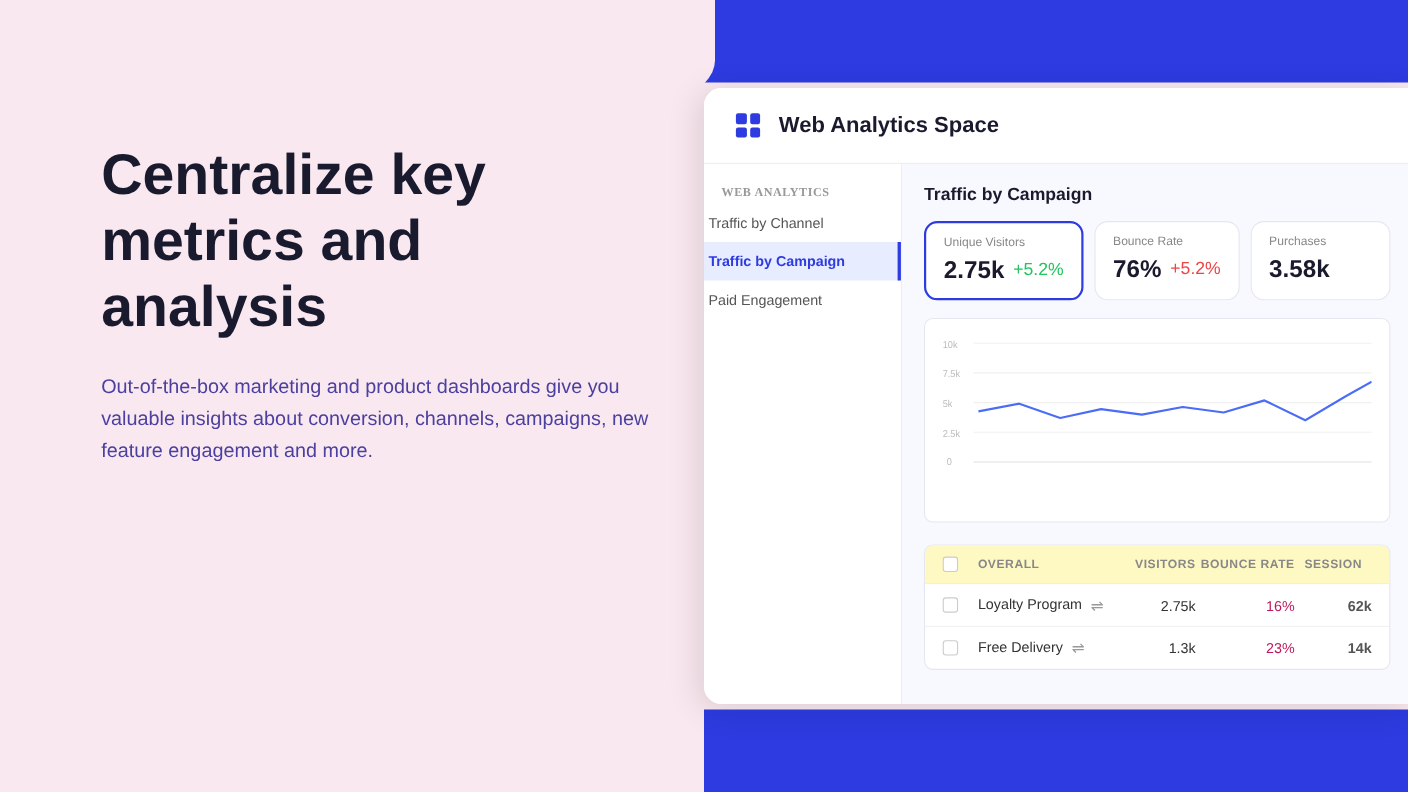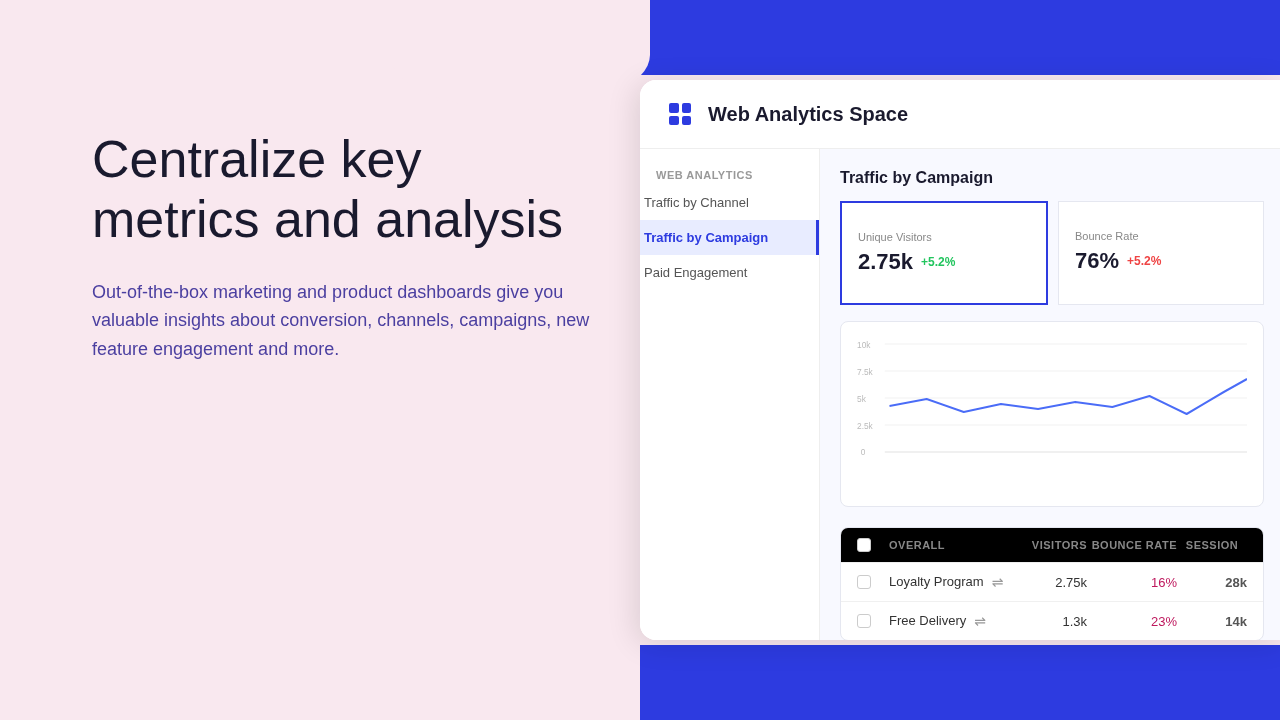--- a/index.html
+++ b/index.html
@@ -26,21 +26,21 @@
     .hero-text {
       position: absolute;
       left: 92px;
       top: 130px;
       width: 500px;
       z-index: 10;
     }
 
     .hero-heading {
       font-size: 52px;
-      font-weight: 400;
+      font-weight: 700;
       color: #1a1a2e;
       line-height: 1.15;
       margin-bottom: 28px;
     }
 
     .hero-subtext {
       font-size: 18px;
       color: #4b3fa0;
       line-height: 1.6;
       font-weight: 400;
@@ -116,20 +116,21 @@
       flex-shrink: 0;
     }
 
     .nav-section-label {
       font-size: 11px;
       font-weight: 600;
       color: #999;
       padding: 8px 16px 4px;
       text-transform: uppercase;
       letter-spacing: 0.5px;
+      font-family: Liberation Serif, serif;
     }
 
     .nav-item {
       padding: 10px 4px;
       font-size: 13px;
       color: #555;
       cursor: pointer;
       border-radius: 0;
     }
 
@@ -158,22 +159,22 @@
 
     
     .metric-cards {
       display: flex;
       gap: 10px;
       margin-bottom: 16px;
     }
 
     .metric-card {
       background: #fff;
-      border-radius: 0;
-      padding: 28px 16px;
+      border-radius: 12px;
+      padding: 12px 16px;
       flex: 1;
       border: 1px solid #e5e7f0;
     }
 
     .metric-card.highlighted {
       border: 2px solid #2d3be0;
     }
 
     .metric-label {
       font-size: 11px;
@@ -185,22 +186,22 @@
     .metric-value {
       font-size: 22px;
       font-weight: 700;
       color: #1a1a2e;
       display: flex;
       align-items: center;
       gap: 8px;
     }
 
     .metric-change {
-      font-size: 12px;
-      font-weight: 700;
+      font-size: 16px;
+      font-weight: 400;
     }
 
     .metric-change.positive { color: #22c55e; }
     .metric-change.negative { color: #ef4444; }
 
     
     .chart-container {
       background: #fff;
       border-radius: 8px;
       border: 1px solid #e5e7f0;
@@ -238,21 +239,21 @@
       border-radius: 8px;
       border: 1px solid #e5e7f0;
       overflow: hidden;
     }
 
     .table-header {
       display: flex;
       align-items: center;
       padding: 10px 16px;
       border-bottom: 1px solid #eee;
-      background: #000000;
+      background: #fef9c3;
     }
 
     .th-checkbox {
       width: 24px;
       flex-shrink: 0;
     }
 
     .th-text {
       font-size: 11px;
       font-weight: 700;
@@ -394,20 +395,26 @@
           <div class="metric-value">
             <span>2.75k</span>
             <span class="metric-change positive">+5.2%</span>
           </div>
         </div>
         <div class="metric-card">
           <div class="metric-label">Bounce Rate</div>
           <div class="metric-value">
             <span>76%</span>
             <span class="metric-change negative">+5.2%</span>
+          </div>
+        </div>
+        <div class="metric-card">
+          <div class="metric-label">Purchases</div>
+          <div class="metric-value">
+            <span>3.58k</span>
           </div>
         </div>
       </div>
 
       <div class="chart-container">
         <div class="chart-area">
           <svg class="chart-svg" viewBox="0 0 420 130" preserveAspectRatio="none">
 
             <line x1="30" y1="10" x2="420" y2="10" stroke="#f0f0f0" stroke-width="1"></line>
             <line x1="30" y1="37" x2="420" y2="37" stroke="#f0f0f0" stroke-width="1"></line>
@@ -442,21 +449,21 @@
           <div class="table-row">
             <div class="td-checkbox">
               <div class="checkbox-box"></div>
             </div>
             <div class="td-name">
               <span>Loyalty Program</span>
               <span class="filter-icon">⇌</span>
             </div>
             <div class="td-visitors">2.75k</div>
             <div class="td-bounce">16%</div>
-            <div class="td-session">28k</div>
+            <div class="td-session">62k</div>
           </div>
 
           <div class="table-row">
             <div class="td-checkbox">
               <div class="checkbox-box"></div>
             </div>
             <div class="td-name">
               <span>Free Delivery</span>
               <span class="filter-icon">⇌</span>
             </div>

